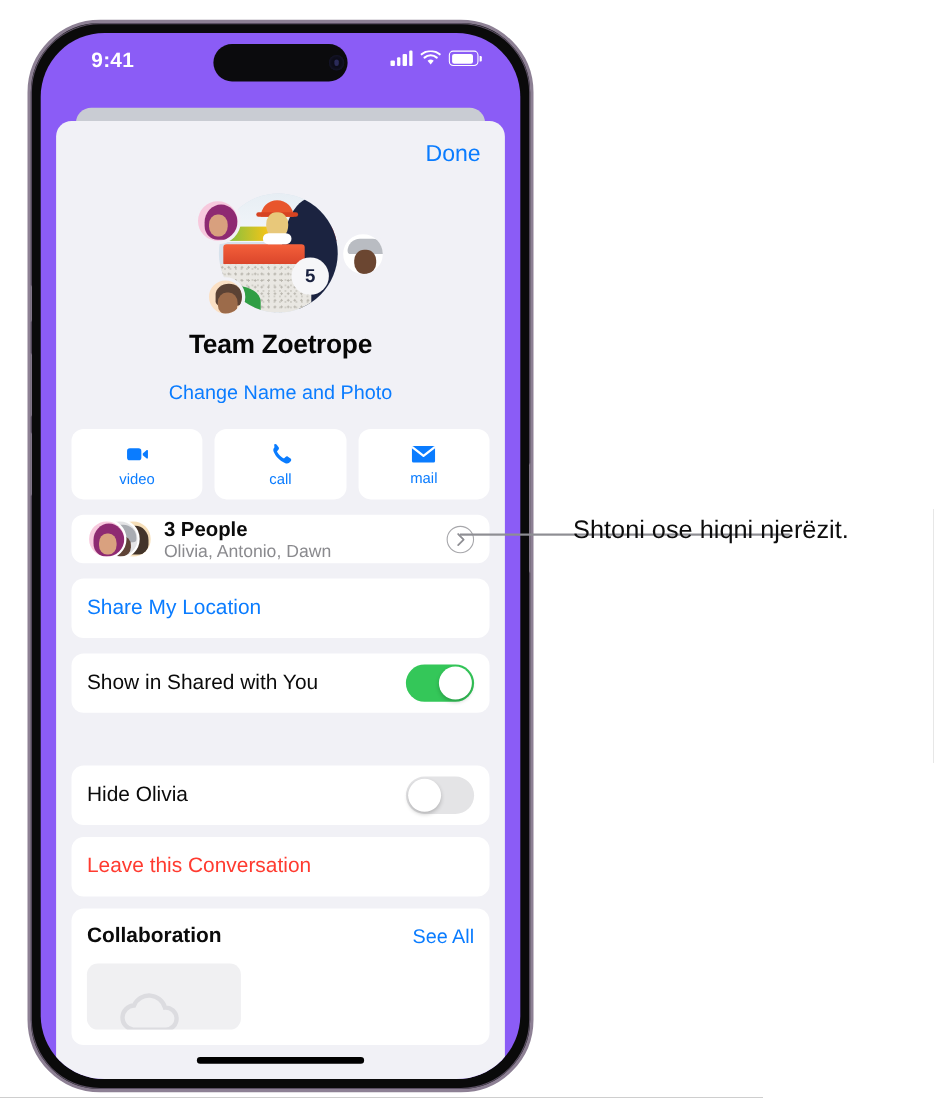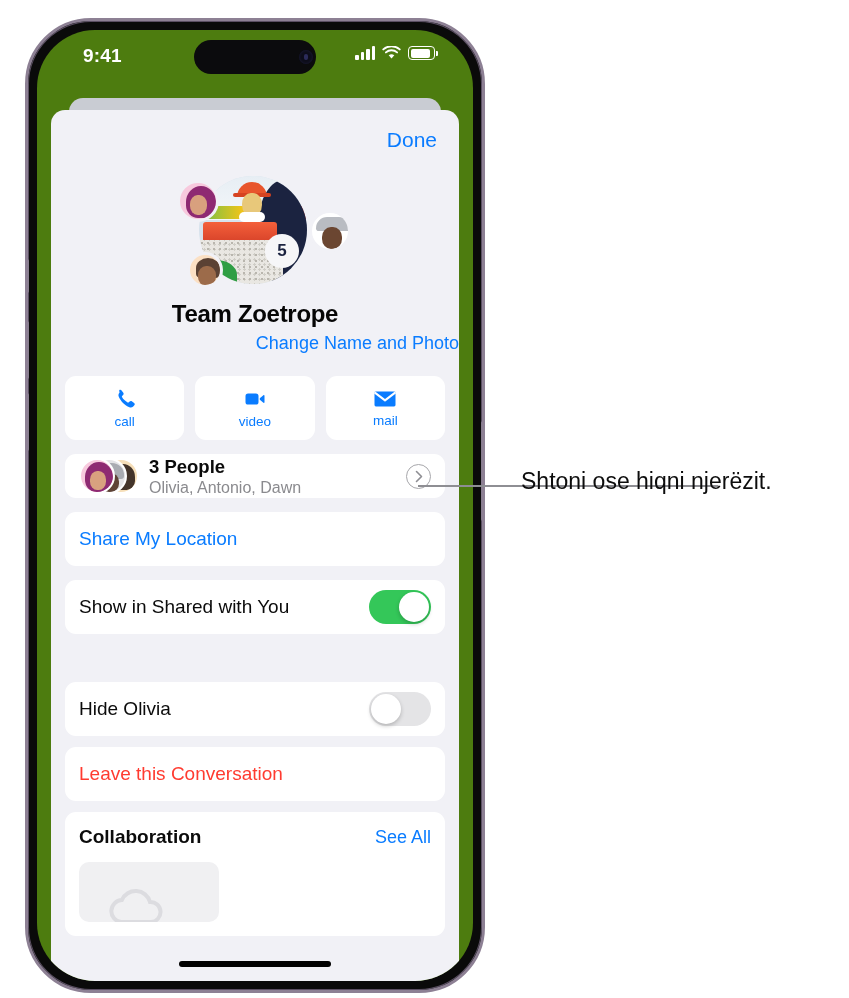--- a/index.html
+++ b/index.html
@@ -19,21 +19,21 @@
     border-radius: 66px;
     background: #0a0a0a;
     border: 3px solid #8d8094;
     box-shadow: 0 0 0 1px #5b4f63 inset;
     overflow: hidden;
   }
   #phone-inner {
     position: absolute;
     left: 9px; top: 9px; right: 9px; bottom: 9px;
     border-radius: 58px;
-    background: #4d7c0f;
+    background: #8b5cf6;
     overflow: hidden;
   }
   .side-btn {
     position: absolute;
     background: linear-gradient(90deg,#7d7184,#a99fb0,#7d7184);
     border-radius: 2px;
   }
   #power-button { right: -3px; top: 400px; width: 4px; height: 100px; }
   #vol-up { left: -3px; top: 300px; width: 4px; height: 58px; }
   #vol-down { left: -3px; top: 372px; width: 4px; height: 58px; }
@@ -169,22 +169,22 @@
   #mini-av-3 .hair { position:absolute; left:6px; top:3px; width:24px; height:20px;
     background:#5b4234; border-radius: 50% 50% 20% 20%; }
   #mini-av-3 .face { position:absolute; left:8px; top:11px; width:18px; height:20px;
     background:#9c6b4a; border-radius:45%; }
 
   #group-title {
     text-align: center; font-size: 24px; font-weight: bold; color: #060606;
     margin-top: 2px; letter-spacing: -.3px;
   }
   #change-name-photo {
-    text-align: right; font-size: 18px; color: #0a7cff;
-    margin-top: 5px; cursor: pointer;
+    text-align: center; font-size: 18px; color: #0a7cff;
+    margin-top: 19px; cursor: pointer;
   }
 
   
   #action-buttons {
     display: flex; gap: 11px;
     margin: 22px 14px 0 14px;
   }
   .action-btn {
     flex: 1; height: 64px; background: #fff; border-radius: 11px;
     display: flex; flex-direction: column; align-items: center;
@@ -357,30 +357,30 @@
             <div class="face"></div>
         </div>
       </div>
 
       <div id="group-title">Team Zoetrope</div>
       <div id="change-name-photo">Change Name and Photo</div>
 
       <div id="action-buttons">
         <div class="action-btn">
           <svg width="24" height="24" viewBox="0 0 24 24">
-            <path d="M6.2 3.2c.7-.7 1.8-.6 2.4.2l1.7 2.3c.5.7.4 1.6-.2 2.2l-1 1c-.3.3-.3.7-.1 1 .6 1.1 1.4 2.2 2.4 3.2 1 1 2.1 1.8 3.2 2.4.3.2.8.1 1-.1l1-1c.6-.6 1.5-.7 2.2-.2l2.3 1.7c.8.6.9 1.7.2 2.4l-1.1 1.1c-1 1-2.5 1.3-3.8.8-2.3-.9-4.5-2.4-6.4-4.3s-3.4-4.1-4.3-6.4c-.5-1.3-.2-2.8.8-3.8z" fill="#0a7cff"></path>
-          </svg>
-          <span class="action-label">call</span>
-        </div>
-        <div class="action-btn">
-          <svg width="24" height="24" viewBox="0 0 24 24">
             <rect x="2.5" y="6.5" width="13" height="11" rx="2.6" fill="#0a7cff"></rect>
             <path d="M16.8 11.2 20.4 8.2c.5-.4 1.1 0 1.1.6v6.4c0 .6-.6 1-1.1.6l-3.6-3z" fill="#0a7cff"></path>
           </svg>
           <span class="action-label">video</span>
+        </div>
+        <div class="action-btn">
+          <svg width="24" height="24" viewBox="0 0 24 24">
+            <path d="M6.2 3.2c.7-.7 1.8-.6 2.4.2l1.7 2.3c.5.7.4 1.6-.2 2.2l-1 1c-.3.3-.3.7-.1 1 .6 1.1 1.4 2.2 2.4 3.2 1 1 2.1 1.8 3.2 2.4.3.2.8.1 1-.1l1-1c.6-.6 1.5-.7 2.2-.2l2.3 1.7c.8.6.9 1.7.2 2.4l-1.1 1.1c-1 1-2.5 1.3-3.8.8-2.3-.9-4.5-2.4-6.4-4.3s-3.4-4.1-4.3-6.4c-.5-1.3-.2-2.8.8-3.8z" fill="#0a7cff"></path>
+          </svg>
+          <span class="action-label">call</span>
         </div>
         <div class="action-btn">
           <svg width="24" height="22" viewBox="0 0 24 22">
             <rect x="1.5" y="3.5" width="21" height="15" rx="1.4" fill="#0a7cff"></rect>
             <path d="M1.5 4.3 12 12.4 22.5 4.3" stroke="#fff" stroke-width="2.1" fill="none" stroke-linejoin="round"></path>
           </svg>
           <span class="action-label">mail</span>
         </div>
       </div>
 

